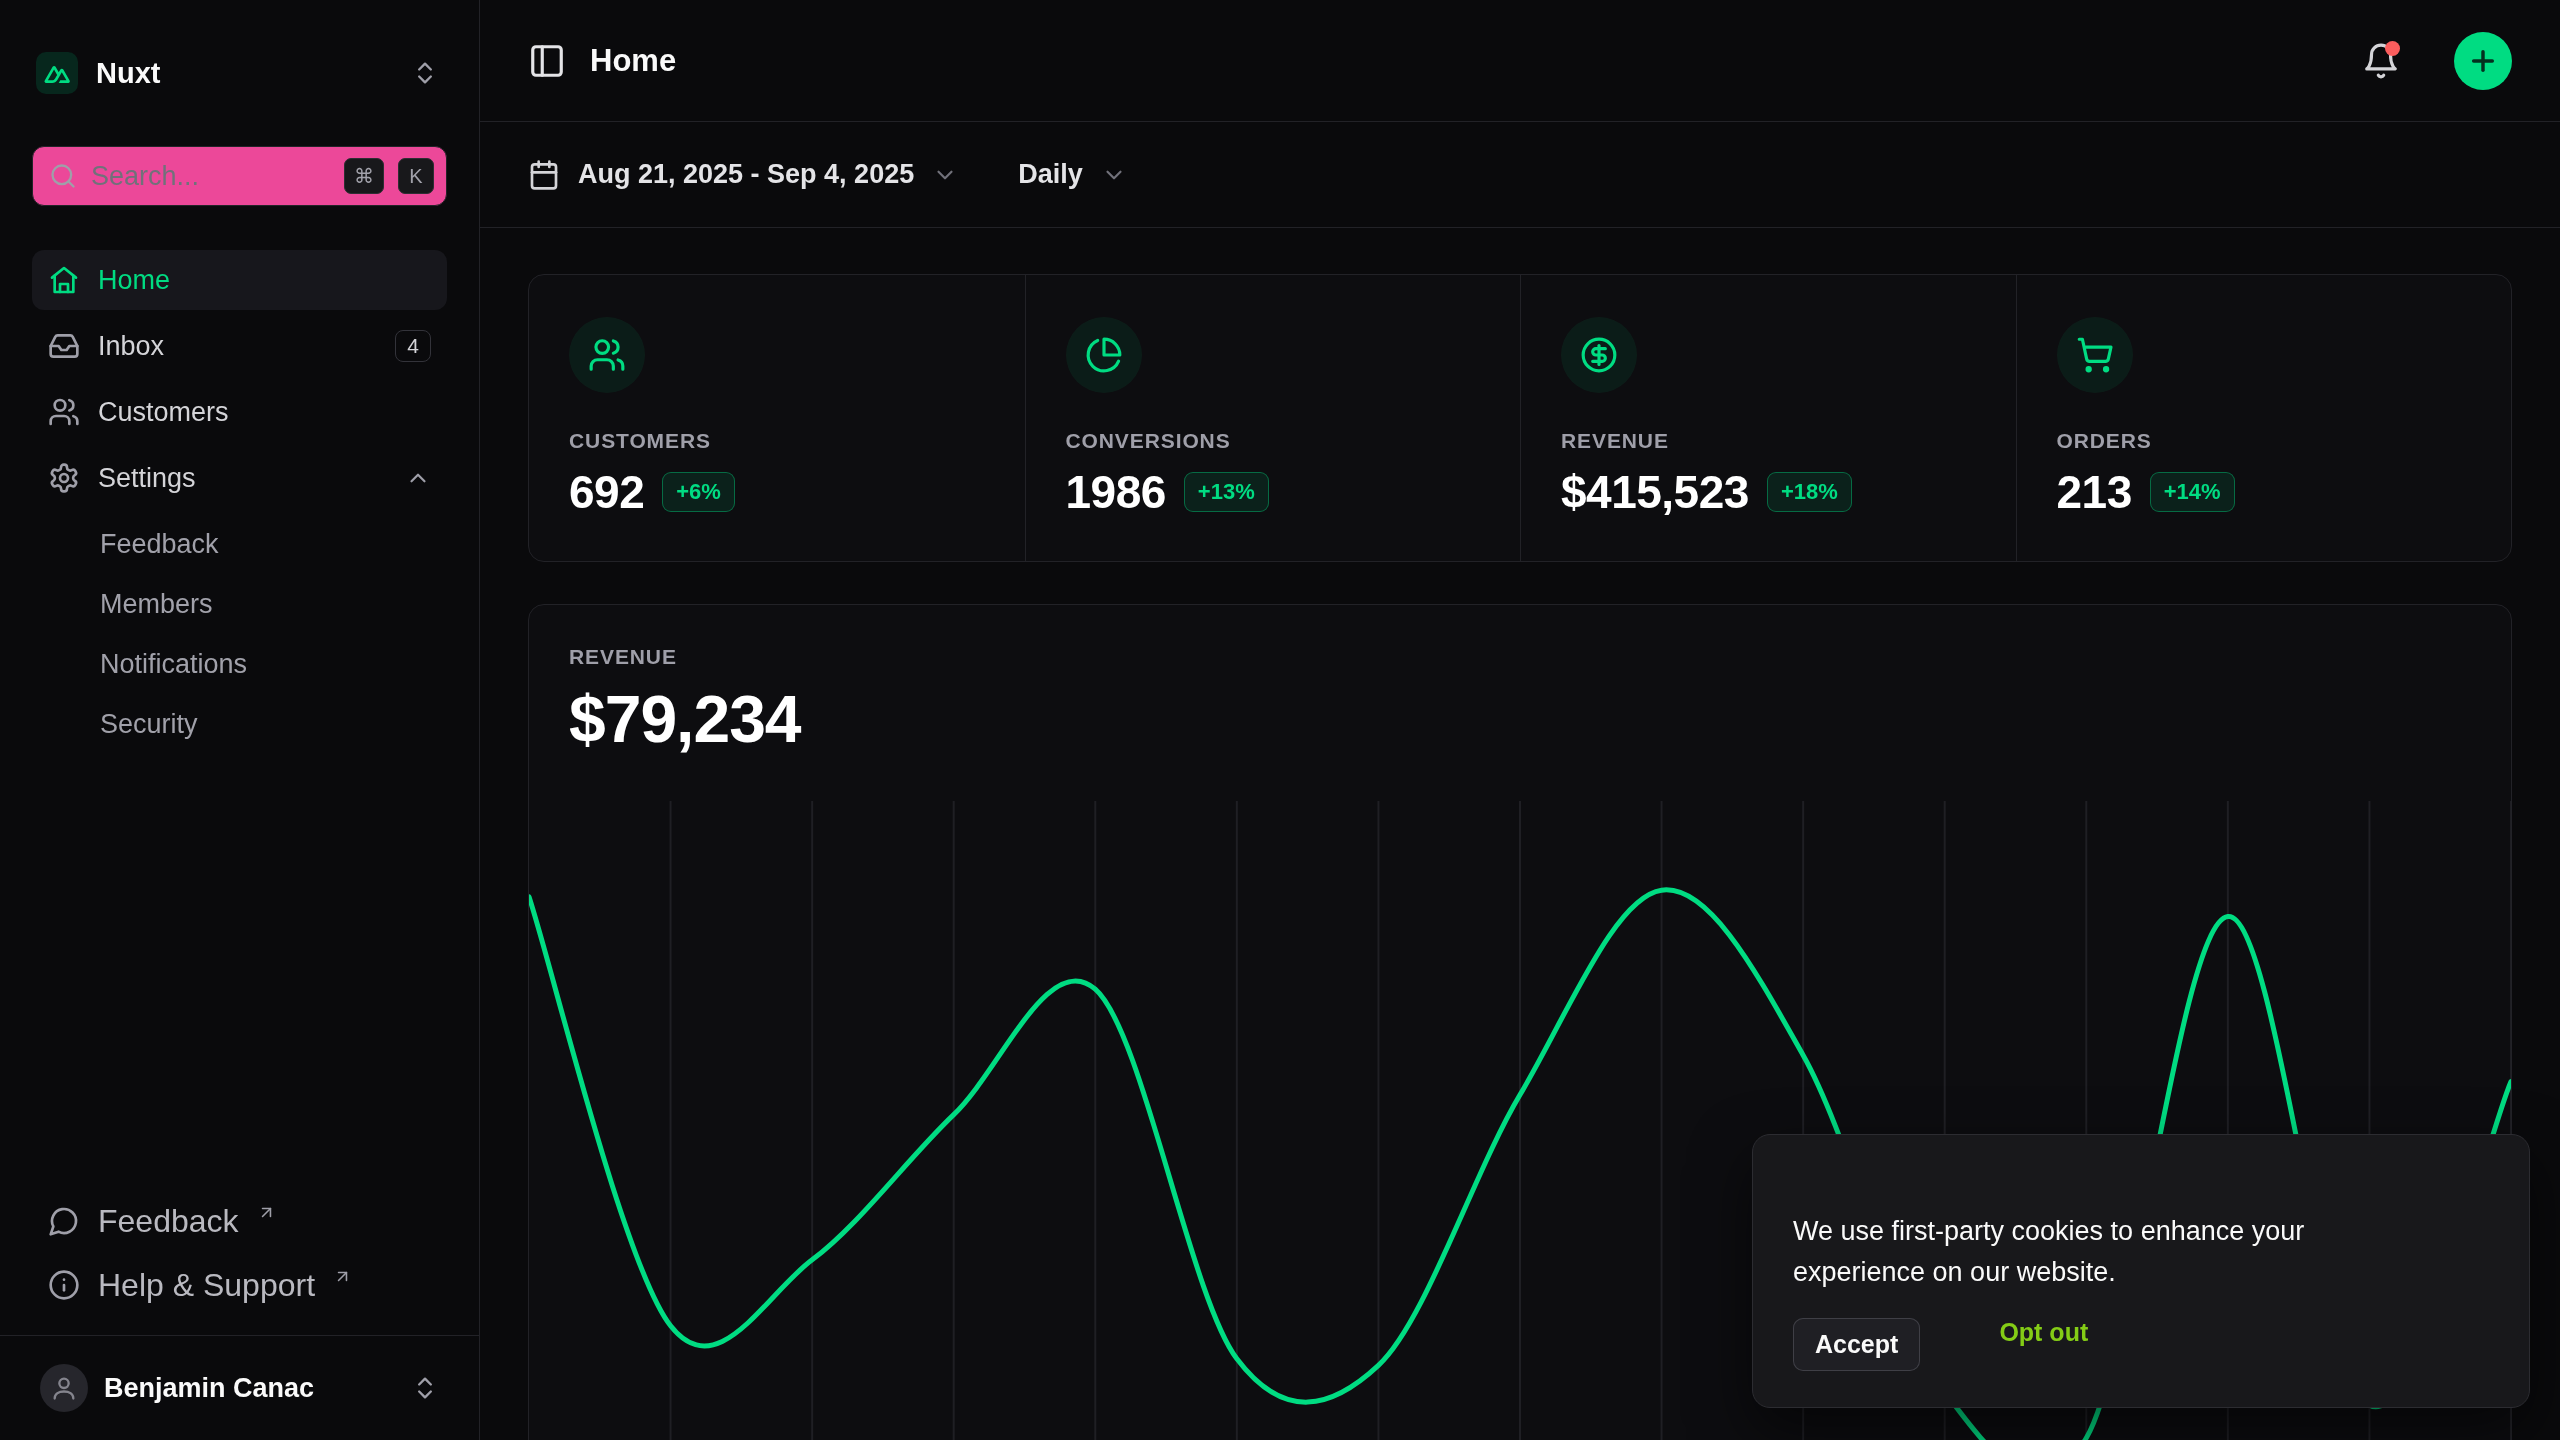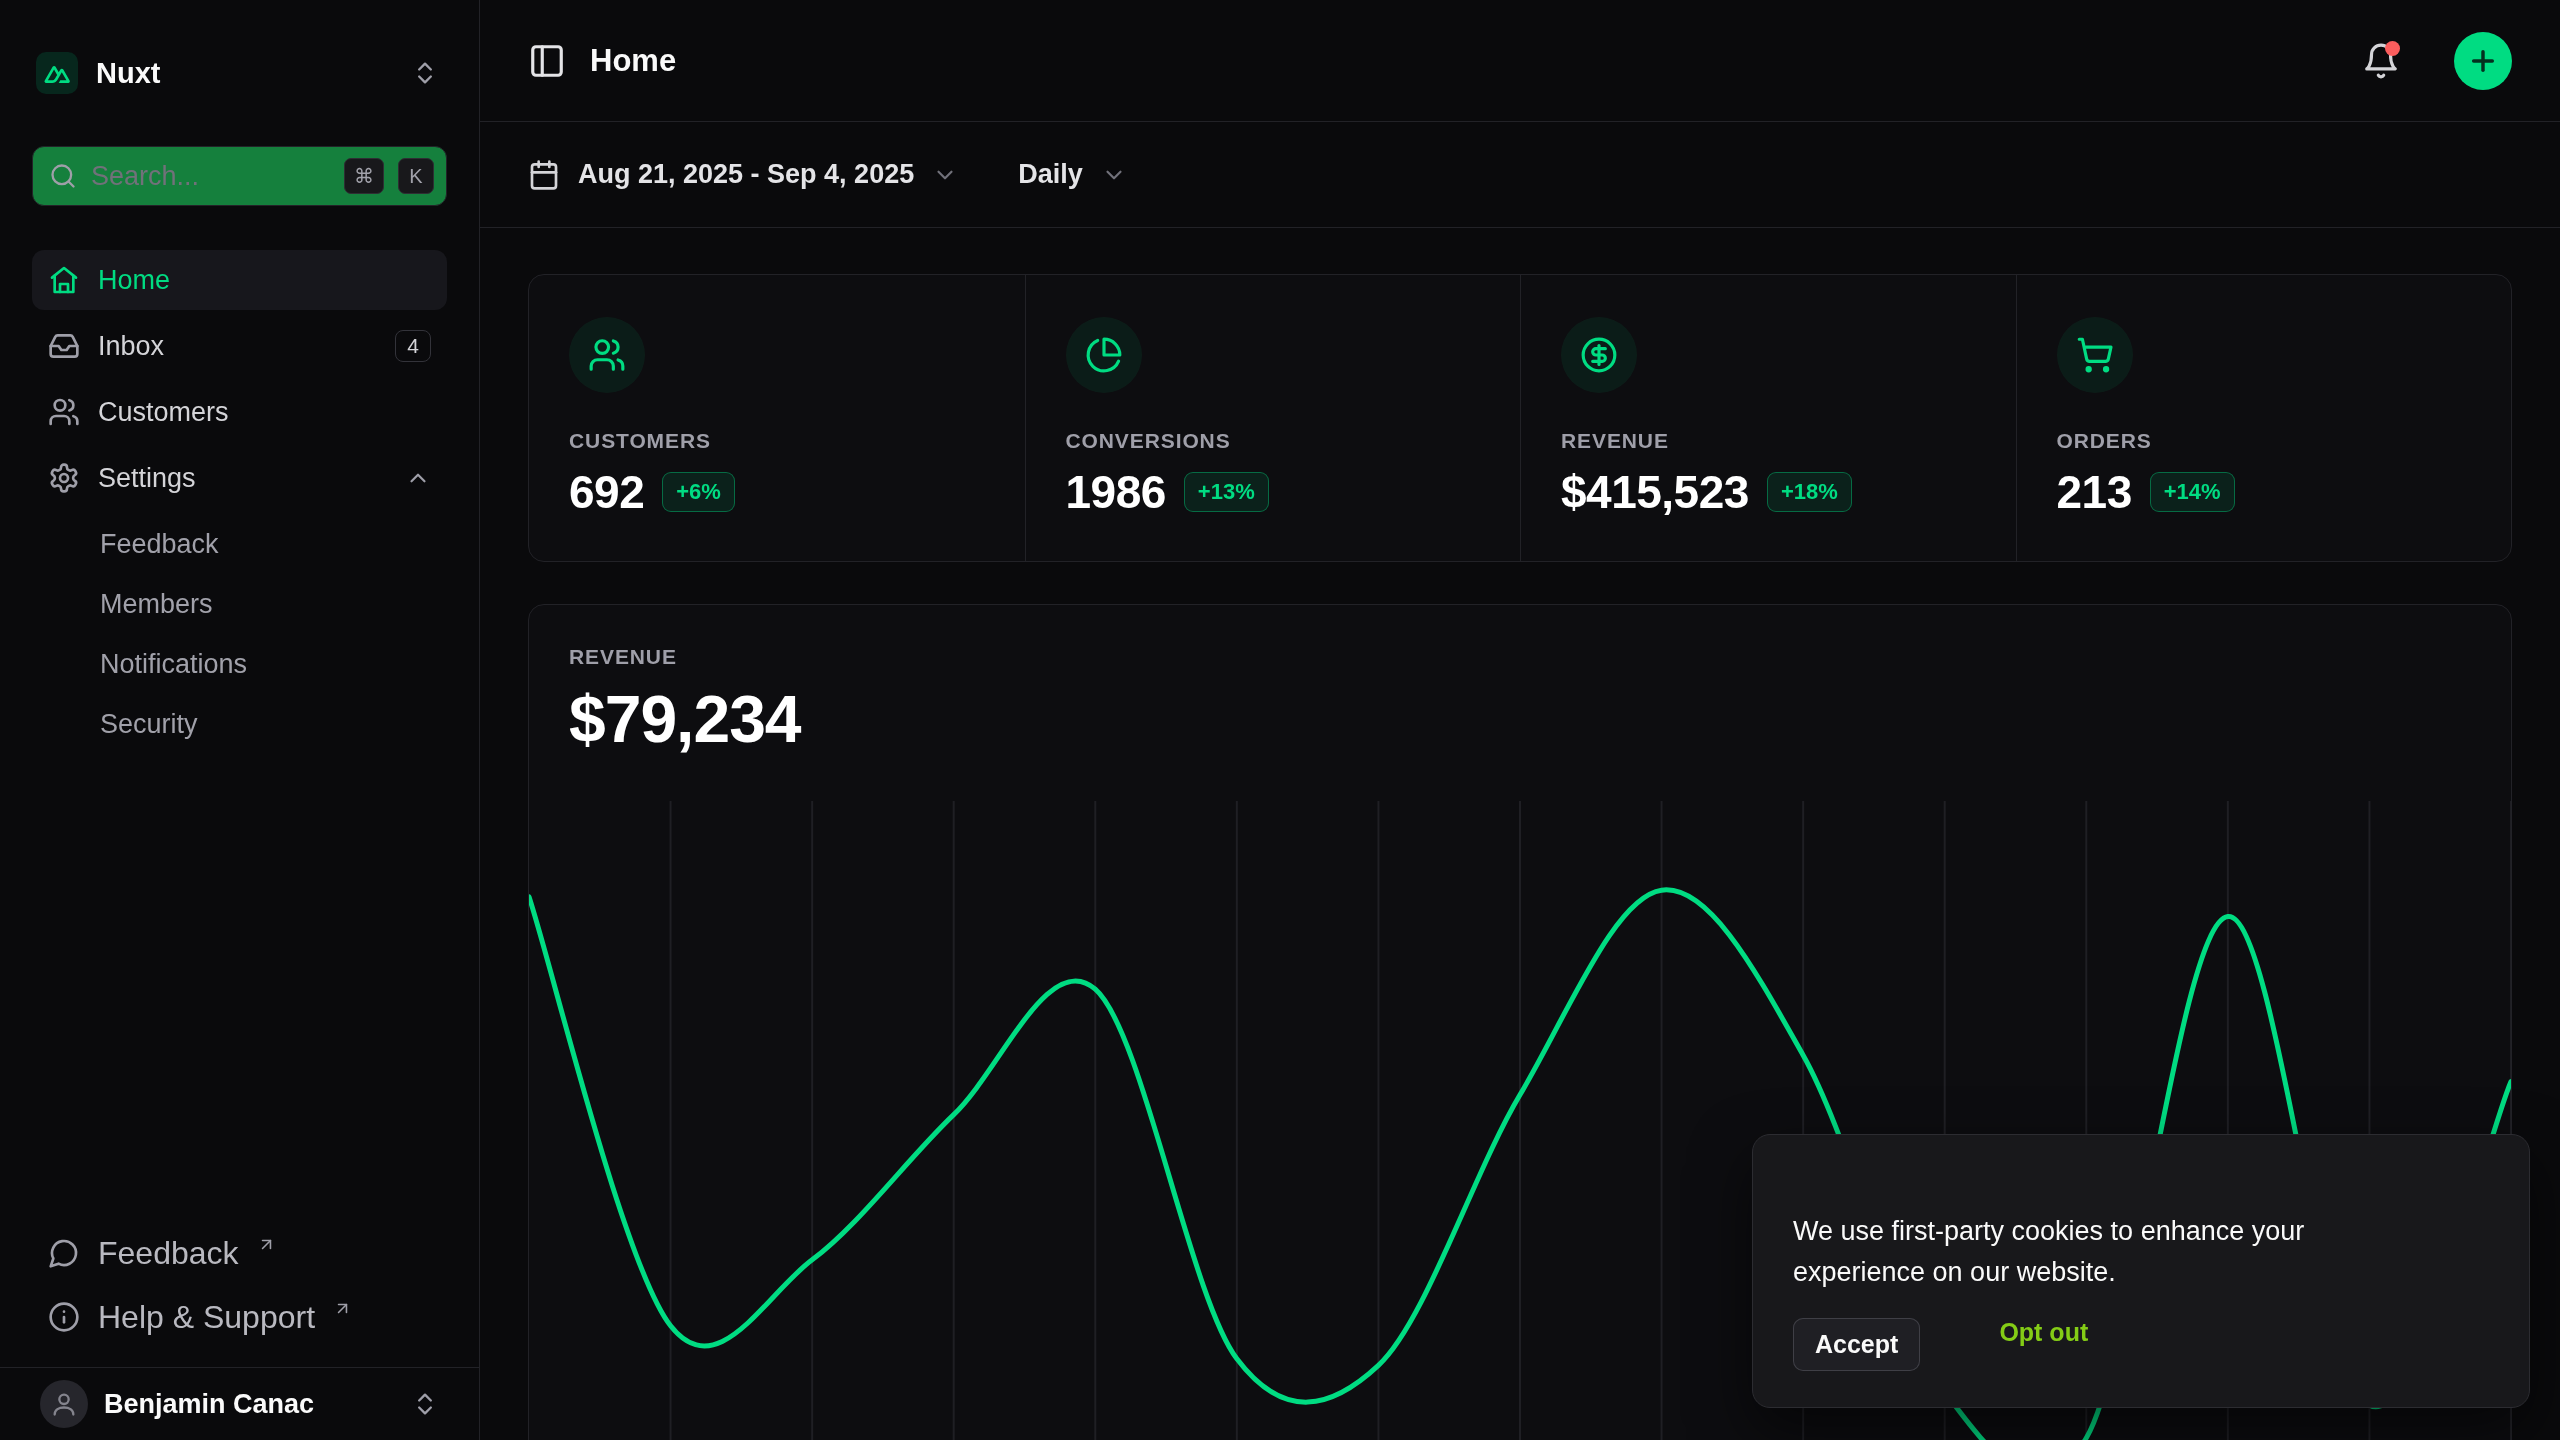--- a/index.html
+++ b/index.html
@@ -15,21 +15,21 @@
 
   
   .sidebar { width: 480px; min-width: 480px; height: 100%; border-right: 1px solid #222227; display: flex; flex-direction: column; background: #0a0a0c; }
   .sb-main { flex: 1; padding: 44px 32px 0; display: flex; flex-direction: column; overflow: hidden; }
   .brand-row { display: flex; align-items: center; gap: 18px; padding: 8px 8px 8px 4px; border-radius: 12px; cursor: pointer; }
   .brand-logo { width: 42px; height: 42px; border-radius: 10px; background: #07271d; display: flex; align-items: center; justify-content: center; }
   .brand-logo svg { width: 32px; height: 32px; }
   .brand-name { font-size: 29px; font-weight: 700; flex: 1; }
   .icon-sm svg { width: 28px; height: 28px; color: #9f9fa9; }
 
-  .search-box { margin-top: 44px; height: 60px; background: #15803d; border: 1px solid #232328; border-radius: 12px; display: flex; align-items: center; gap: 14px; padding: 0 12px 0 16px; }
+  .search-box { margin-top: 44px; height: 60px; background: #ec4899; border: 1px solid #232328; border-radius: 12px; display: flex; align-items: center; gap: 14px; padding: 0 12px 0 16px; }
   .search-box > .sicon svg { width: 28px; height: 28px; color: #9f9fa9; }
   .search-input { flex: 1; min-width: 0; background: transparent; border: none; outline: none; color: #fafafa; font-size: 27px; font-family: inherit; }
   .search-input::placeholder { color: #71717a; }
   .kbd { min-width: 36px; height: 36px; padding: 0 9px; border: 1px solid #2e2e33; background: #18181b; border-radius: 7px; color: #a1a1aa; font-size: 20px; display: flex; align-items: center; justify-content: center; }
 
   .nav { margin-top: 44px; display: flex; flex-direction: column; gap: 6px; }
   .nav-item { display: flex; align-items: center; gap: 18px; height: 60px; padding: 0 16px; border-radius: 12px; color: #d4d4d8; font-size: 27px; font-weight: 500; cursor: pointer; }
   .nav-item .mi svg { width: 32px; height: 32px; color: #9f9fa9; }
   .nav-item.active { background: #17171c; color: #00dc82; }
   .nav-item.active .mi svg { color: #00dc82; }
@@ -37,21 +37,21 @@
   .nav-badge { border: 1px solid #33333a; border-radius: 8px; padding: 3px 11px; font-size: 21px; color: #d4d4d8; }
   .chev svg { width: 26px; height: 26px; color: #9f9fa9; }
   .nav-sub .nav-item { padding-left: 68px; color: #a1a1aa; }
 
   .sb-spacer { flex: 1; }
   .sb-footer { padding-bottom: 22px; display: flex; flex-direction: column; gap: 8px; }
   .foot-item { display: flex; align-items: flex-start; gap: 18px; height: 56px; padding: 0 16px; border-radius: 12px; color: #b9b9c0; font-size: 32px; font-weight: 500; cursor: pointer; align-items: center; }
   .foot-item .mi svg { width: 32px; height: 32px; color: #9f9fa9; }
   .ext svg { width: 19px; height: 19px; color: #9f9fa9; transform: translateY(-9px); }
 
-  .sb-user { border-top: 1px solid #222227; padding: 6px 32px; }
+  .sb-user { border-top: 1px solid #222227; padding: 22px 32px; }
   .user-row { display: flex; align-items: center; gap: 16px; padding: 6px 8px; border-radius: 12px; cursor: pointer; }
   .avatar { width: 48px; height: 48px; border-radius: 50%; background: #26262c; display: flex; align-items: center; justify-content: center; color: #84848d; overflow: hidden; }
   .avatar svg { width: 28px; height: 28px; }
   .user-name { flex: 1; font-size: 27px; font-weight: 600; color: #fafafa; white-space: nowrap; }
 
   
   .main { flex: 1; display: flex; flex-direction: column; height: 100%; min-width: 0; }
   .header { height: 122px; min-height: 122px; border-bottom: 1px solid #222227; display: flex; align-items: center; padding: 0 48px; gap: 24px; }
   .panel-btn { cursor: pointer; display: flex; }
   .panel-btn svg { width: 38px; height: 38px; color: #e4e4e7; }

